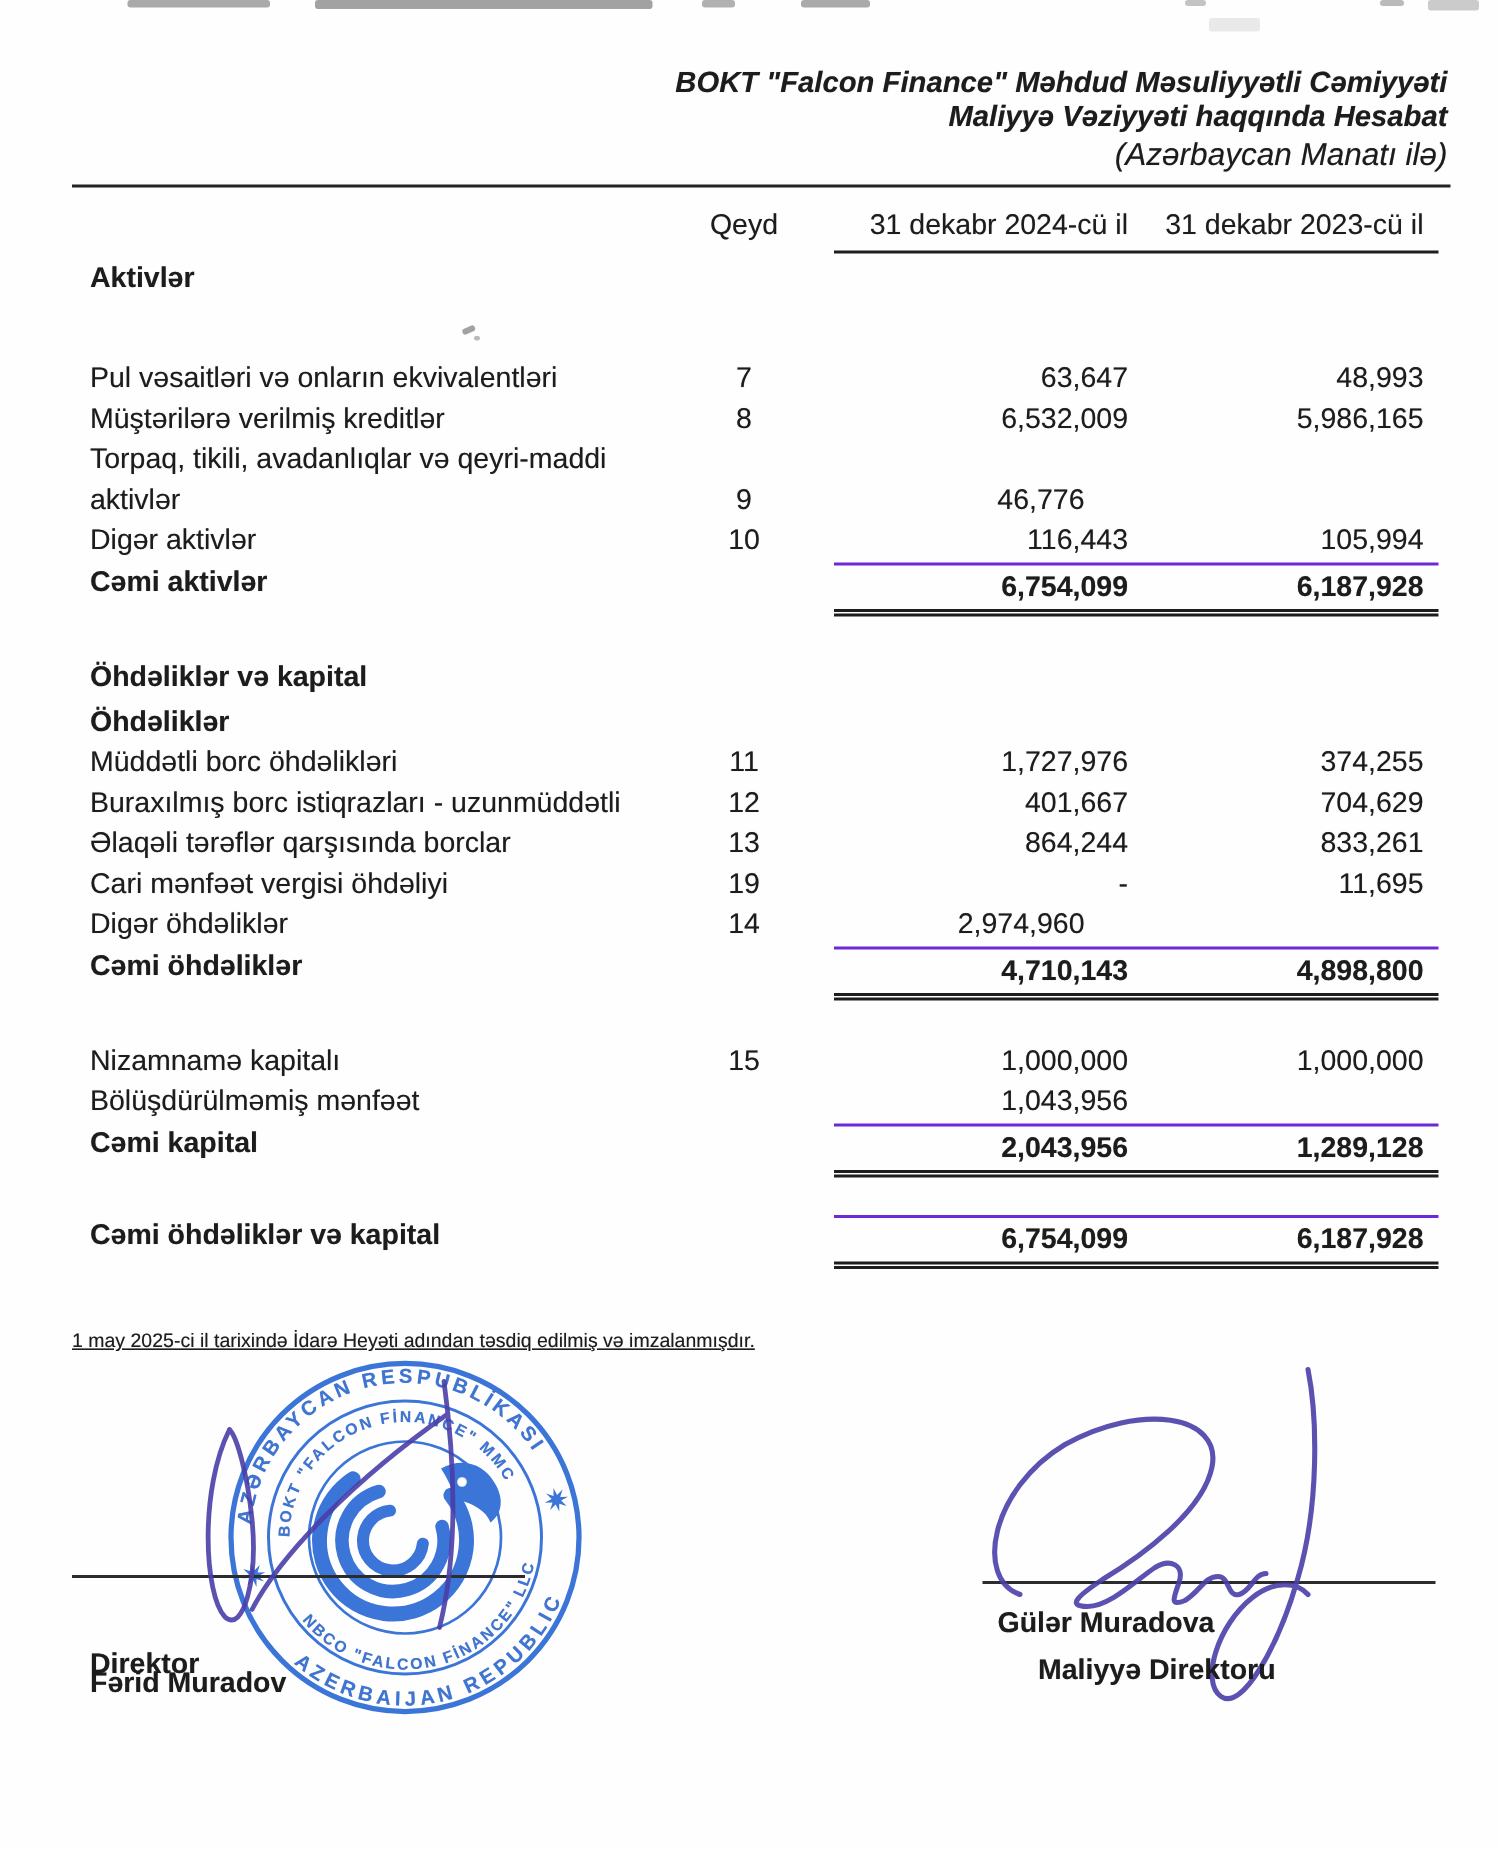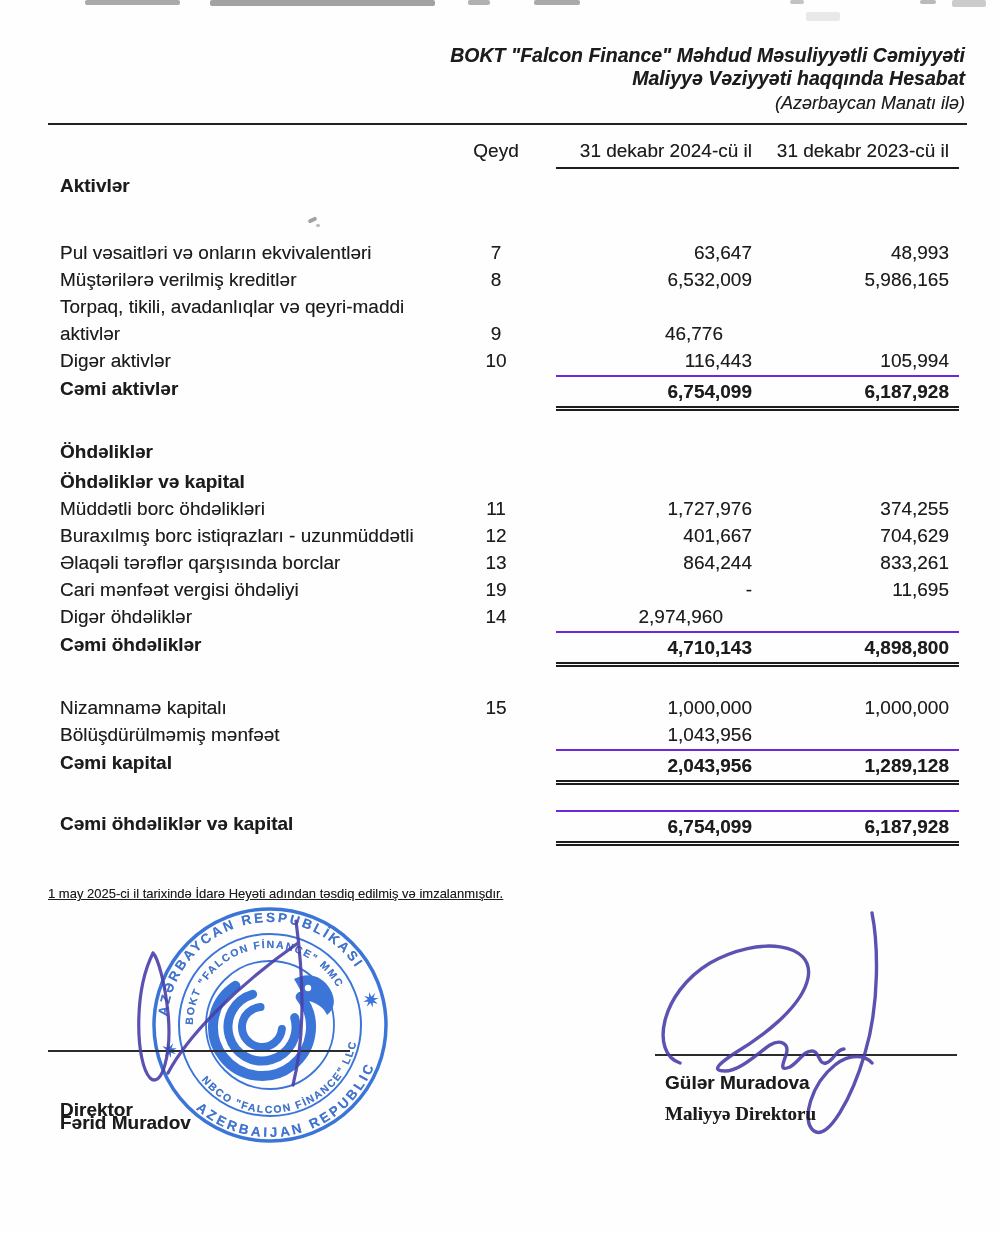--- a/index.html
+++ b/index.html
@@ -7,21 +7,21 @@
     position:relative;width:1000px;height:1233px;background:#fefefe;
     font-family:"Liberation Sans","DejaVu Sans",sans-serif;color:#1c1c1c;
     overflow:hidden;margin:0 auto;
   }
   
   .scan-mark{position:absolute;background:#555;border-radius:2px;}
 
   
   .doc-header{margin:44px 35px 0 48px;text-align:right;line-height:23px;}
   .doc-header .t1,.doc-header .t2{font-size:19.5px;font-weight:bold;font-style:italic;}
-  .doc-header .t3{font-size:18px;font-style:italic;margin-top:2px;}
+  .doc-header .t3{font-size:21px;font-style:italic;margin-top:2px;}
   .header-rule{margin:8px 33px 0 48px;border-top:2.5px solid #222;}
 
   
   .fin-table{margin:0 33px 0 48px;font-size:19px;}
   .frow{display:flex;line-height:27px;}
   .c-label{width:418px;padding-left:12px;box-sizing:border-box;}
   .c-note{width:60px;text-align:center;}
   .c-v1{width:196px;margin-left:30px;text-align:right;}
   .c-v2{width:207px;text-align:right;padding-right:10px;box-sizing:border-box;}
   .row-colhead{margin-top:12px;font-weight:normal;}
@@ -43,21 +43,21 @@
 
   
   .sig-area{position:absolute;left:48px;top:858px;width:917px;height:375px;}
   .sig-line{position:absolute;border-top:2px solid #2c2c2c;z-index:3;}
   .sig-line.left{left:0;top:192px;width:302px;}
   .sig-line.right{left:607px;top:196px;width:302px;}
   .sig-name{position:absolute;font-size:19px;font-weight:bold;z-index:5;line-height:22px;}
   .sig-name.n1{left:12px;top:210px;margin-top:44px;}
   .sig-name.n2{left:12px;top:241px;}
   .sig-name.n3{left:617px;top:214px;}
-  .sig-name.n4{left:617px;top:245px;font-family:Liberation Serif, serif;}
+  .sig-name.n4{left:644px;top:245px;}
   .stamp-svg{position:absolute;left:100px;top:45px;z-index:2;opacity:.93;}
   .sig-svg{position:absolute;z-index:4;}
   .sig-svg.left{left:78px;top:55px;}
   .sig-svg.right{left:592px;top:45px;}
 </style>
 </head>
 <body>
 
 <div class="page ink">
 
@@ -121,24 +121,24 @@
     <div class="frow row-total">
       <div class="c-label">Cəmi aktivlər</div>
       <div class="c-note"></div>
       <div class="c-v1">6,754,099</div>
       <div class="c-v2">6,187,928</div>
     </div>
 
     <div class="gap-md"></div>
 
     <div class="frow row-section">
+      <div class="c-label">Öhdəliklər və kapital</div>
+    </div>
+    <div class="frow row-section">
       <div class="c-label">Öhdəliklər</div>
-    </div>
-    <div class="frow row-section">
-      <div class="c-label">Öhdəliklər və kapital</div>
     </div>
 
     <div class="frow">
       <div class="c-label">Müddətli borc öhdəlikləri</div>
       <div class="c-note">11</div>
       <div class="c-v1">1,727,976</div>
       <div class="c-v2">374,255</div>
     </div>
     <div class="frow">
       <div class="c-label">Buraxılmış borc istiqrazları - uzunmüddətli</div>

